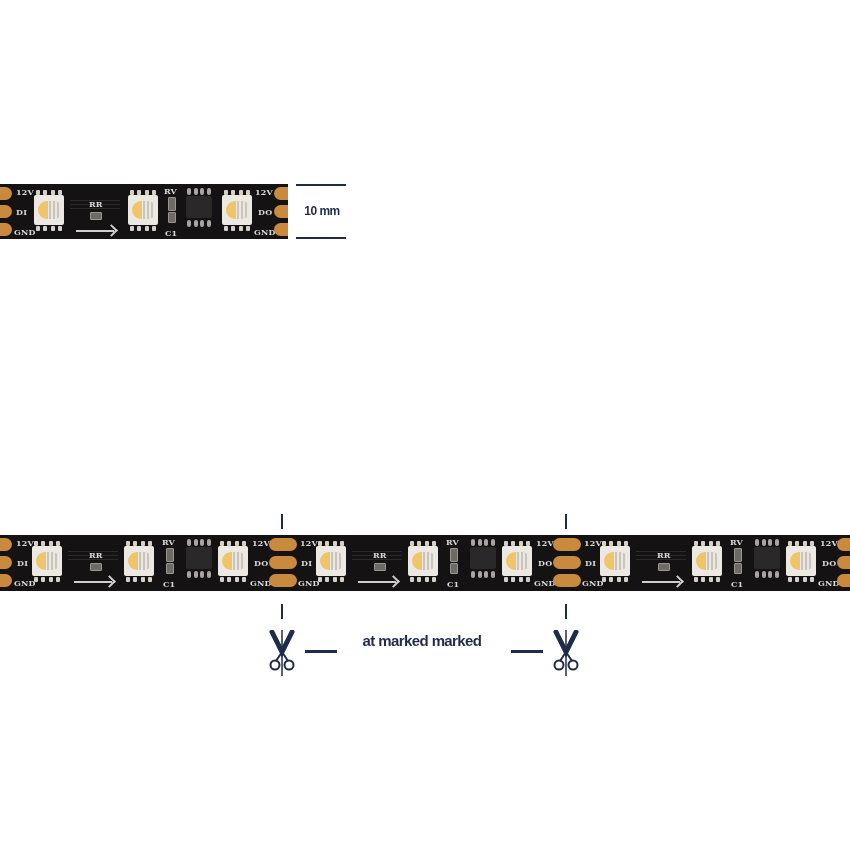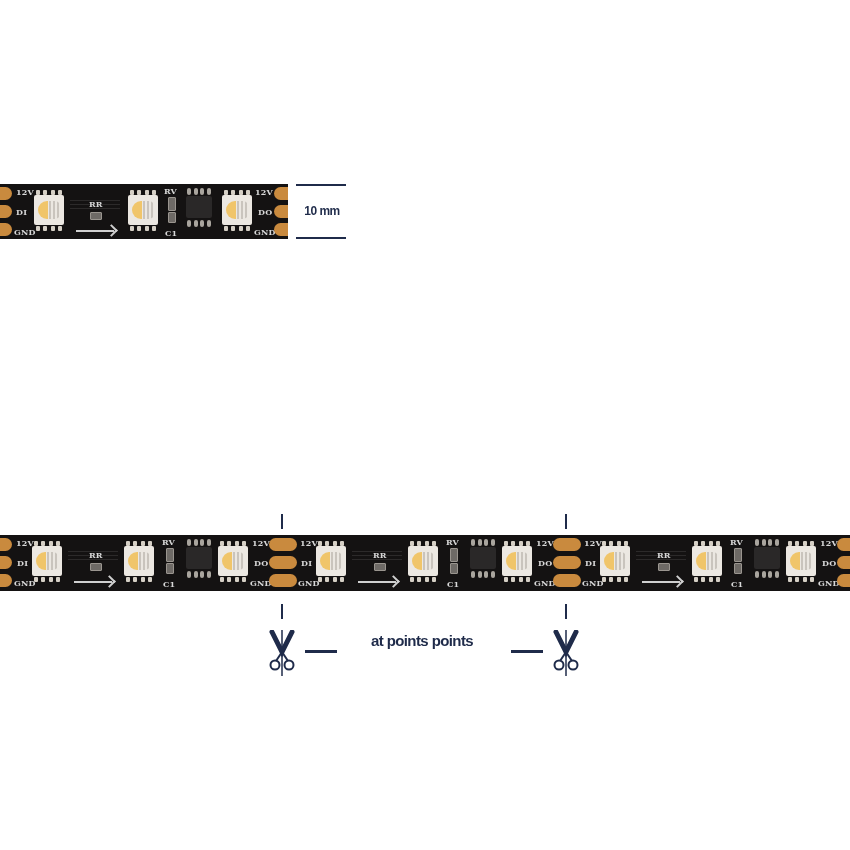--- a/index.html
+++ b/index.html
@@ -388,21 +388,21 @@
   <line x1="15" y1="0" x2="15" y2="46" stroke="#1f2b4a" stroke-width="1.5"></line>
   <path d="M5 2 L15 22 L25 2" fill="none" stroke="#1f2b4a" stroke-width="5" stroke-linecap="round"></path>
   <line x1="15" y1="22" x2="9" y2="31" stroke="#1f2b4a" stroke-width="2"></line>
   <line x1="15" y1="22" x2="21" y2="31" stroke="#1f2b4a" stroke-width="2"></line>
   <circle cx="8" cy="35" r="4.5" fill="none" stroke="#1f2b4a" stroke-width="2"></circle>
   <circle cx="22" cy="35" r="4.5" fill="none" stroke="#1f2b4a" stroke-width="2"></circle>
 </svg>
 <div class="cut-dash" style="left:305px; top:650px;"></div>
 
 <div class="cut-text">
-  <div>at points points</div>
+  <div>at marked marked</div>
 </div>
 
 <div class="cut-dash" style="left:511px; top:650px;"></div>
 
 <svg class="scissors" style="left:551px; top:630px;" viewBox="0 0 30 46">
   <line x1="15" y1="0" x2="15" y2="46" stroke="#1f2b4a" stroke-width="1.5"></line>
   <path d="M5 2 L15 22 L25 2" fill="none" stroke="#1f2b4a" stroke-width="5" stroke-linecap="round"></path>
   <line x1="15" y1="22" x2="9" y2="31" stroke="#1f2b4a" stroke-width="2"></line>
   <line x1="15" y1="22" x2="21" y2="31" stroke="#1f2b4a" stroke-width="2"></line>
   <circle cx="8" cy="35" r="4.5" fill="none" stroke="#1f2b4a" stroke-width="2"></circle>

